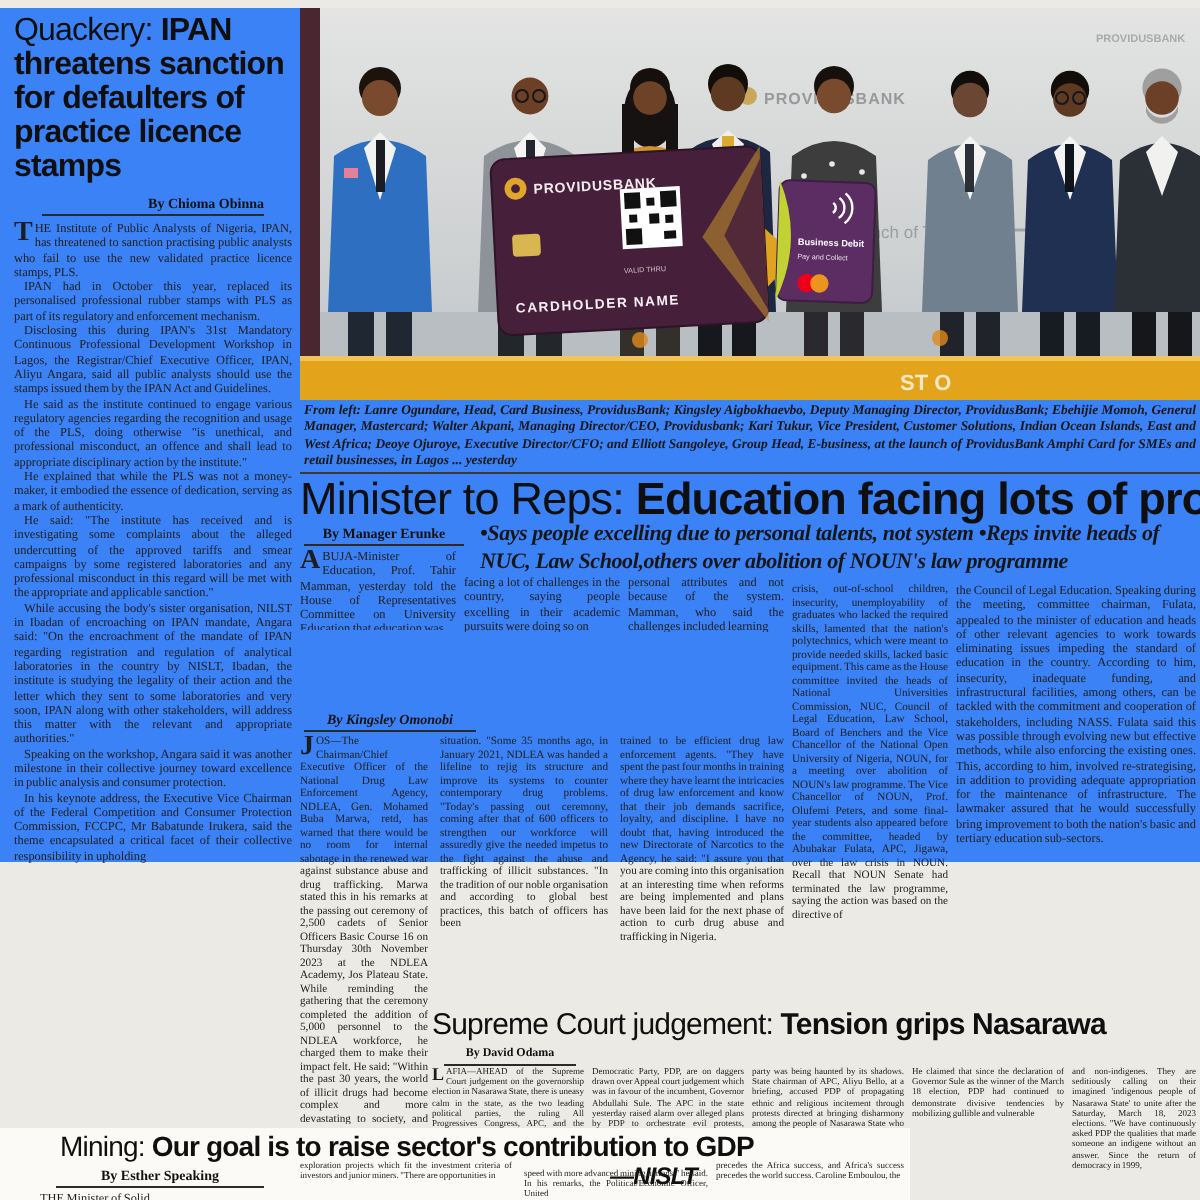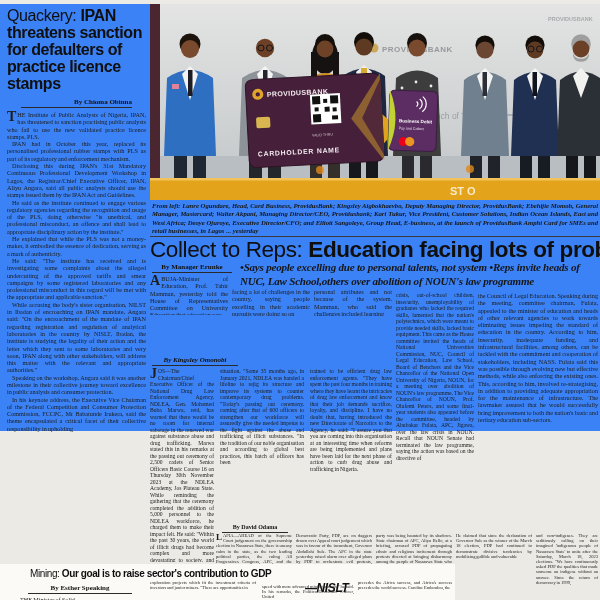--- a/index.html
+++ b/index.html
@@ -205,46 +205,47 @@
       <rect x="0" y="174" width="450" height="2.5" fill="#f2c35a"></rect>
       <circle cx="170" cy="166" r="4" fill="#e08a1a" opacity="0.8"></circle>
       <circle cx="320" cy="165" r="4" fill="#e08a1a" opacity="0.8"></circle>
       <text x="300" y="191" font-size="11" font-weight="bold" fill="#ffffff" opacity="0.75" font-family="Liberation Sans, sans-serif">ST O</text>
     </g>
   </svg>
 
   <div class="abs caption" style="left:152px;top:198px;width:446px;height:34px;overflow:hidden;">From left: Lanre Ogundare, Head, Card Business, ProvidusBank; Kingsley Aigbokhaevbo, Deputy Managing Director, ProvidusBank; Ebehijie Momoh, General Manager, Mastercard; Walter Akpani, Managing Director/CEO, Providusbank; Kari Tukur, Vice President, Customer Solutions, Indian Ocean Islands, East and West Africa; Deoye Ojuroye, Executive Director/CFO; and Elliott Sangoleye, Group Head, E-business, at the launch of ProvidusBank Amphi Card for SMEs and retail businesses, in Lagos ... yesterday</div>
   <div class="rule" style="left:150px;top:232px;width:450px;height:1px;"></div>
 
-  <div class="abs headline" style="left:150px;top:234px;width:450px;font-size:22.5px;line-height:23px;white-space:nowrap;"><span class="kicker">Collect to Reps: </span><span class="hb">Education facing lots of problems</span></div>
+  <div class="abs headline" style="left:150px;top:234px;width:450px;font-size:22.5px;line-height:23px;white-space:nowrap;"><span class="kicker">Minister to Reps: </span><span class="hb">Education facing lots of problems</span></div>
   <div class="abs byline" style="left:152px;top:259px;width:80px;">By Manager Erunke</div>
   <div class="abs standfirst" style="left:240px;top:257px;width:358px;height:28px;overflow:hidden;">•Says people excelling due to personal talents, not system  •Reps invite heads of NUC, Law School,others over abolition of NOUN's law programme</div>
 
   <div class="col t7" style="left:150px;top:271px;width:78px;height:40px;"><span class="dropcap">A</span><span>BUJA-Minister of Education, Prof. Tahir Mamman, yesterday told the House of Representatives Committee on University Education that education was</span></div>
   <div class="col t7" style="left:232px;top:284px;width:78px;height:28px;">facing a lot of challenges in the country, saying people excelling in their academic pursuits were doing so on</div>
   <div class="col t7" style="left:314px;top:284px;width:78px;height:28px;">personal attributes and not because of the system. Mamman, who said the challenges included learning</div>
   <div class="col t6" style="left:396px;top:288px;width:78px;height:212px;">crisis, out-of-school children, insecurity, unemployability of graduates who lacked the required skills, lamented that the nation's polytechnics, which were meant to provide needed skills, lacked basic equipment. This came as the House committee invited the heads of National Universities Commission, NUC, Council of Legal Education, Law School, Board of Benchers and the Vice Chancellor of the National Open University of Nigeria, NOUN, for a meeting over abolition of NOUN's law programme. The Vice Chancellor of NOUN, Prof. Olufemi Peters, and some final-year students also appeared before the committee, headed by Abubakar Fulata, APC, Jigawa, over the law crisis in NOUN. Recall that NOUN Senate had terminated the law programme, saying the action was based on the directive of</div>
   <div class="col t7" style="left:478px;top:288px;width:120px;height:212px;">the Council of Legal Education. Speaking during the meeting, committee chairman, Fulata, appealed to the minister of education and heads of other relevant agencies to work towards eliminating issues impeding the standard of education in the country. According to him, insecurity, inadequate funding, and infrastructural facilities, among others, can be tackled with the commitment and cooperation of stakeholders, including NASS. Fulata said this was possible through evolving new but effective methods, while also enforcing the existing ones. This, according to him, involved re-strategising, in addition to providing adequate appropriation for the maintenance of infrastructure. The lawmaker assured that he would successfully bring improvement to both the nation's basic and tertiary education sub-sectors.</div>
 
   <div class="abs byline" style="left:152px;top:352px;width:86px;font-style:italic;">By Kingsley Omonobi</div>
 
   <div class="col t6" style="left:150px;top:364px;width:64px;height:194px;"><span class="dropcap">J</span><span>OS—The Chairman/Chief Executive Officer of the National Drug Law Enforcement Agency, NDLEA, Gen. Mohamed Buba Marwa, retd, has warned that there would be no room for internal sabotage in the renewed war against substance abuse and drug trafficking. Marwa stated this in his remarks at the passing out ceremony of 2,500 cadets of Senior Officers Basic Course 16 on Thursday 30th November 2023 at the NDLEA Academy, Jos Plateau State. While reminding the gathering that the ceremony completed the addition of 5,000 personnel to the NDLEA workforce, he charged them to make their impact felt. He said: "Within the past 30 years, the world of illicit drugs had become complex and more devastating to society, and the dynamics of the Nigerian drug situation had become more dire. "That was why the 2018 Drug Use Survey conducted by Nigeria sounded the alarm bell on the inevitability of arresting the</span></div>
   <div class="col t6" style="left:220px;top:364px;width:84px;height:136px;">situation. "Some 35 months ago, in January 2021, NDLEA was handed a lifeline to rejig its structure and improve its systems to counter contemporary drug problems. "Today's passing out ceremony, coming after that of 600 officers to strengthen our workforce will assuredly give the needed impetus to the fight against the abuse and trafficking of illicit substances. "In the tradition of our noble organisation and according to global best practices, this batch of officers has been</div>
   <div class="col t6" style="left:310px;top:364px;width:82px;height:136px;">trained to be efficient drug law enforcement agents. "They have spent the past four months in training where they have learnt the intricacies of drug law enforcement and know that their job demands sacrifice, loyalty, and discipline. I have no doubt that, having introduced the new Directorate of Narcotics to the Agency, he said: "I assure you that you are coming into this organisation at an interesting time when reforms are being implemented and plans have been laid for the next phase of action to curb drug abuse and trafficking in Nigeria.</div>
 
+  <div class="abs headline" style="left:216px;top:501px;width:384px;font-size:15px;line-height:16px;white-space:nowrap;"><span class="kicker">Supreme Court judgement: </span><span class="hb">Tension grips Nasarawa</span></div>
   <div class="abs byline" style="left:222px;top:519px;width:66px;font-size:6px;">By David Odama</div>
 
   <div class="col t5" style="left:216px;top:529px;width:76px;height:31px;"><span class="dropcap sm">L</span><span>AFIA—AHEAD of the Supreme Court judgement on the governorship election in Nasarawa State, there is uneasy calm in the state, as the two leading political parties, the ruling All Progressives Congress, APC, and the opposition Peoples</span></div>
   <div class="col t5" style="left:296px;top:529px;width:76px;height:31px;">Democratic Party, PDP, are on daggers drawn over Appeal court judgement which was in favour of the incumbent, Governor Abdullahi Sule. The APC in the state yesterday raised alarm over alleged plans by PDP to orchestrate evil protests, overheat the polity and cause chaos in the state, the PDP had said persistently the ruling</div>
   <div class="col t5" style="left:376px;top:529px;width:76px;height:31px;">party was being haunted by its shadows. State chairman of APC, Aliyu Bello, at a briefing, accused PDP of propagating ethnic and religious incitement through protests directed at bringing disharmony among the people of Nasarawa State who had been coexisting as citizens over time.</div>
   <div class="col t5" style="left:456px;top:529px;width:76px;height:71px;">He claimed that since the declaration of Governor Sule as the winner of the March 18 election, PDP had continued to demonstrate divisive tendencies by mobilizing gullible and vulnerable</div>
   <div class="col t5" style="left:536px;top:529px;width:62px;height:71px;">and non-indigenes. They are seditiously calling on their imagined 'indigenous people of Nasarawa State' to unite after the Saturday, March 18, 2023 elections. "We have continuously asked PDP the qualities that made someone an indigene without an answer. Since the return of democracy in 1999,</div>
 
   <div class="abs" style="left:0;top:560px;width:455px;height:40px;background:#fbfaf6;"></div>
-  <div class="abs headline" style="left:30px;top:562px;width:420px;font-size:10px;line-height:15px;white-space:nowrap;"><span class="kicker">Mining: </span><span class="hb">Our goal is to raise sector's contribution to GDP</span></div>
+  <div class="abs headline" style="left:30px;top:562px;width:420px;font-size:14px;line-height:15px;white-space:nowrap;"><span class="kicker">Mining: </span><span class="hb">Our goal is to raise sector's contribution to GDP</span></div>
   <div class="abs headline hb" style="left:305px;top:577px;font-size:12px;font-style:italic;">—NISLT</div>
   <div class="abs byline" style="left:28px;top:580px;width:104px;">By Esther Speaking</div>
   <div class="col t7" style="left:20px;top:592px;width:120px;height:8px;">THE Minister of Solid</div>
   <div class="col t5" style="left:150px;top:576px;width:106px;height:24px;">exploration projects which fit the investment criteria of investors and junior miners. "There are opportunities in</div>
   <div class="col t5" style="left:262px;top:580px;width:92px;height:20px;">speed with more advanced mining nations," he said. In his remarks, the Political/Economic Officer, United</div>
   <div class="col t5" style="left:358px;top:576px;width:94px;height:24px;">precedes the Africa success, and Africa's success precedes the world success. Caroline Emboulou, the</div>
 
 </div>
 
 </body></html>

